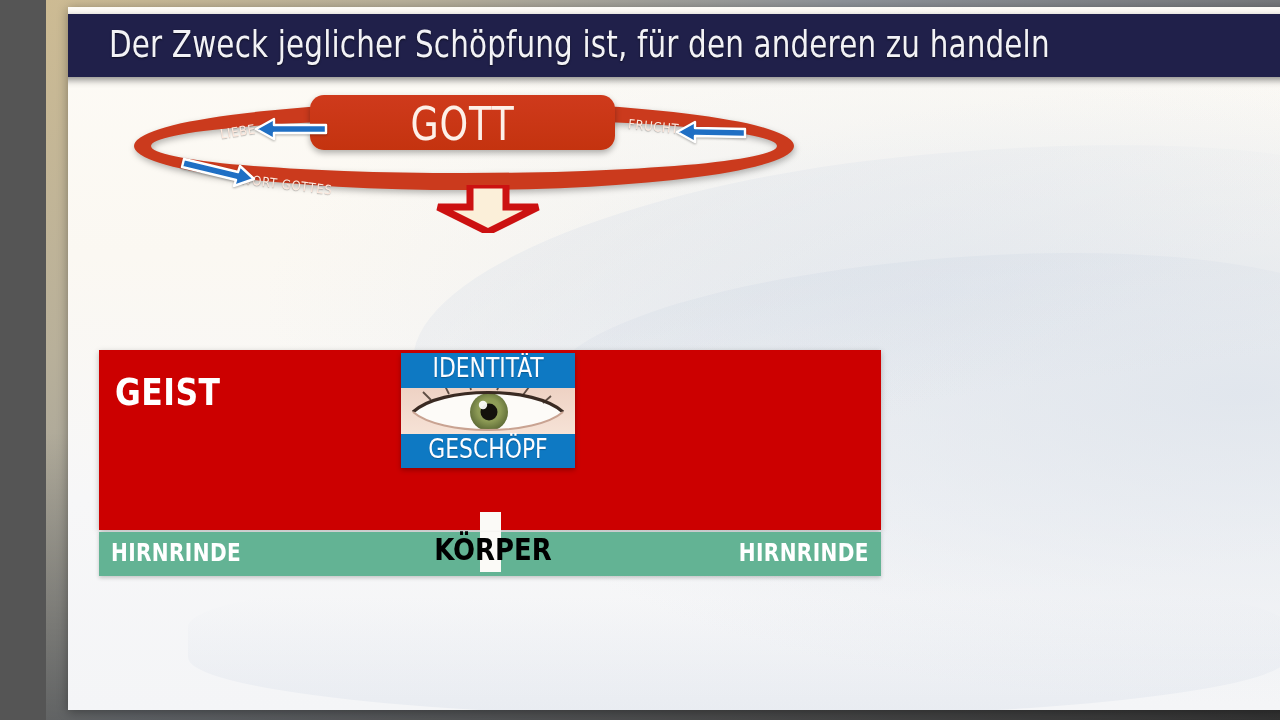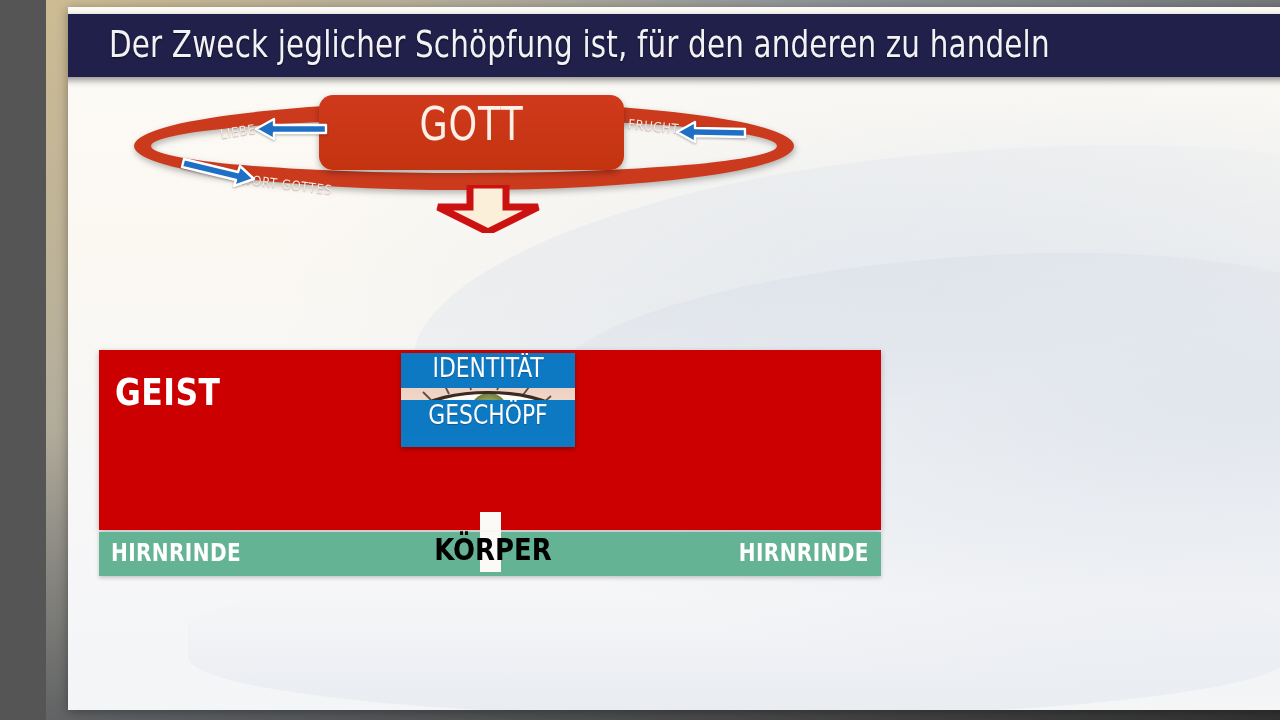--- a/index.html
+++ b/index.html
@@ -71,21 +71,21 @@
   
   .ellipse{
     position:absolute;left:66px;top:95px;width:660px;height:88px;
     border:17px solid #cb3a1d;
     border-radius:50%;
     box-sizing:border-box;
     filter:drop-shadow(1px 3px 3px rgba(0,0,0,.28));
   }
   
   .gott-box{
-    position:absolute;left:251px;top:88px;width:305px;height:75px;
+    position:absolute;left:242px;top:88px;width:305px;height:55px;
     background:linear-gradient(180deg,#cf3a1c 0%, #c4330f 100%);
     border-radius:14px;
     box-shadow:0 3px 6px rgba(0,0,0,.3);
   }
   .gott-box .lbl{
     position:absolute;left:0;top:2px;width:100%;
     text-align:center;
     color:#fdf0e8;
     font-size:46px;
     font-family:"DejaVu Sans Condensed","Liberation Sans", sans-serif;
@@ -139,31 +139,31 @@
     letter-spacing:.5px;transform:scaleX(.92);transform-origin:left top;
   }
   
   .notch{
     position:absolute;left:412px;top:505px;width:21px;height:20px;
     background:#fbfaf7;
   }
 
   
   .idbox{
-    position:absolute;left:333px;top:346px;width:174px;height:94px;
+    position:absolute;left:333px;top:346px;width:174px;height:115px;
     box-shadow:0 2px 5px rgba(0,0,0,.3);
     overflow:hidden;
     background:#0f7ac4;
   }
   .idbox .band{
     position:absolute;left:0;width:100%;height:35px;
     background:#0e79c3;
   }
   .idbox .band.top{top:0;}
-  .idbox .band.bot{bottom:13px;height:34px;text-decoration:underline;}
+  .idbox .band.bot{bottom:0;height:34px;text-decoration:underline;}
   .idbox .band .t{
     position:absolute;left:0;top:-1px;width:100%;text-align:center;
     color:#fdfdff;font-size:27px;
     font-family:"DejaVu Sans Condensed","Liberation Sans", sans-serif;
     font-weight:400;transform:scaleX(.9);
     text-shadow:0 1px 1px rgba(0,0,0,.25);
   }
   .eye-photo{
     position:absolute;left:0;top:35px;width:100%;height:46px;
     background:linear-gradient(180deg,#f3ded4 0%, #f7e3d9 35%, #f2d9ce 100%);

